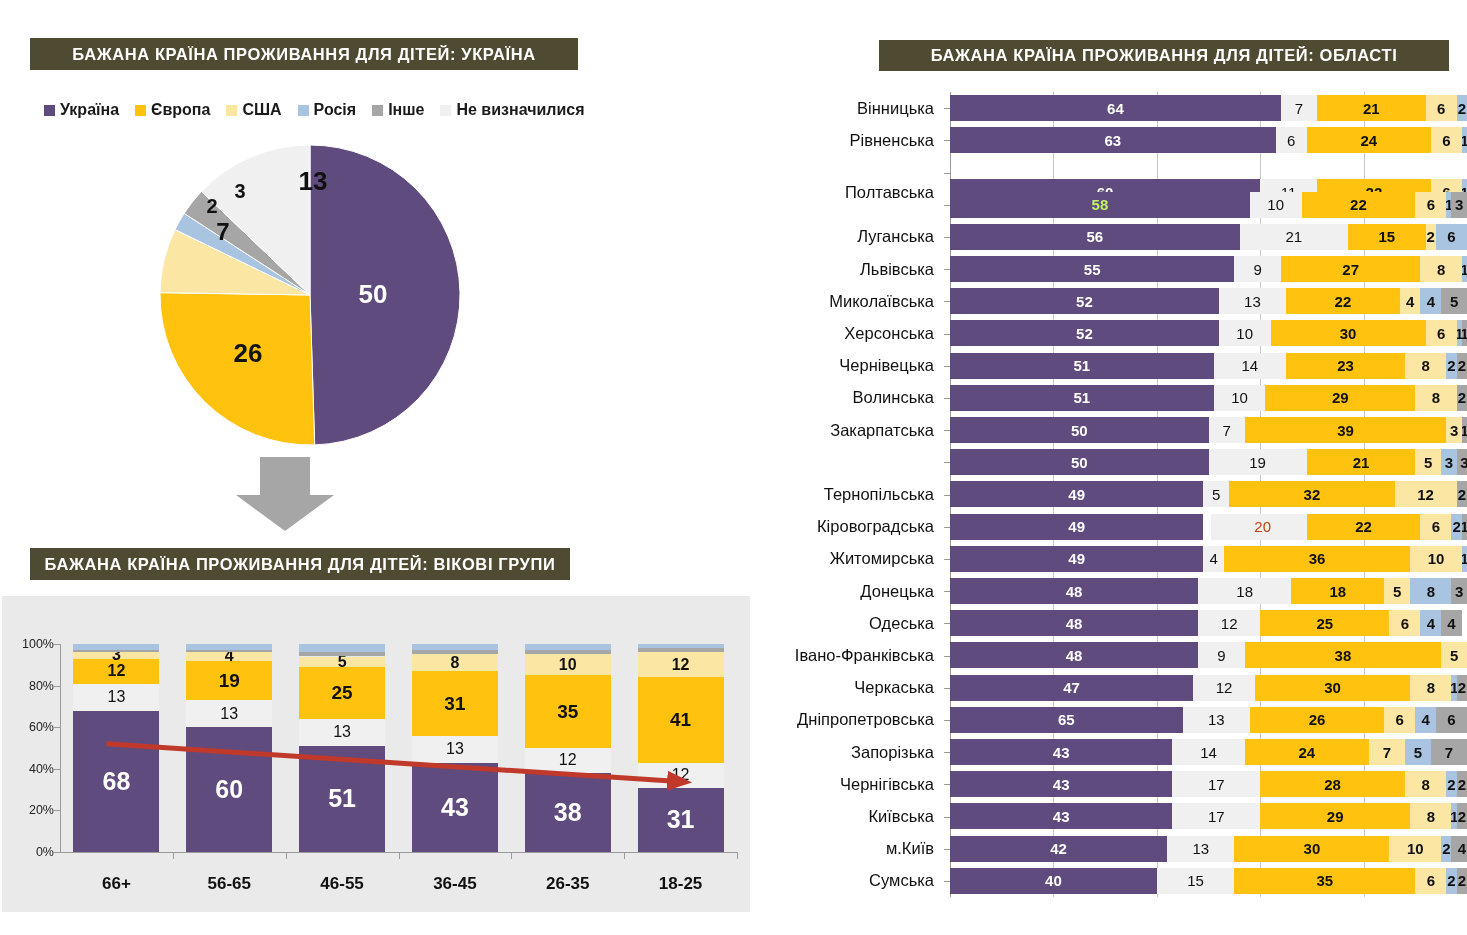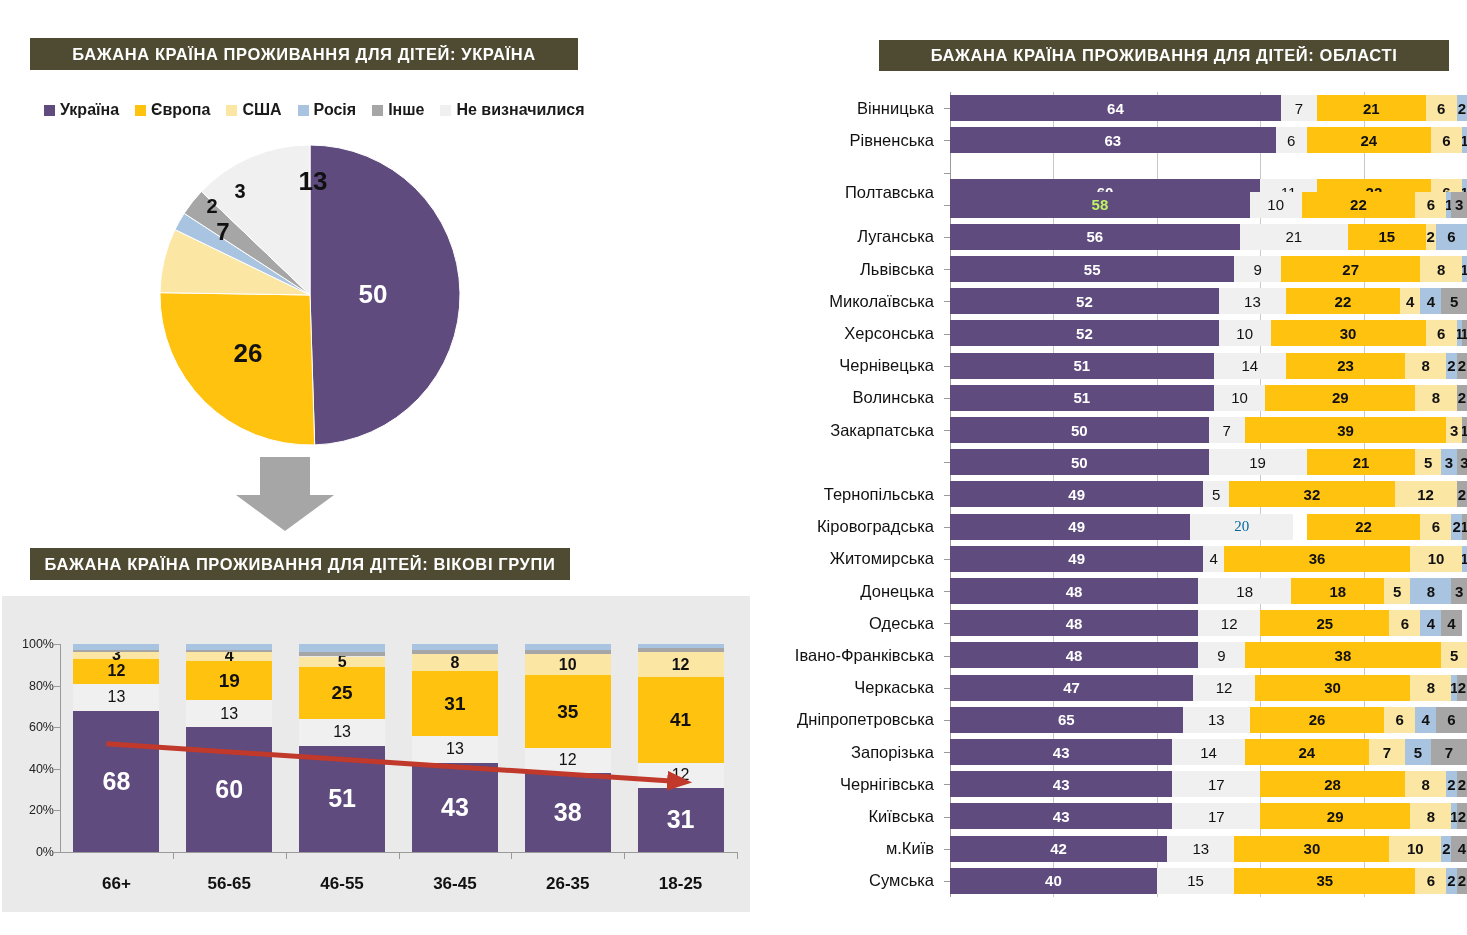--- a/index.html
+++ b/index.html
@@ -434,21 +434,21 @@
           <div class="obl-seg" style="left: 279.18px; width: 165.44px; background: rgb(255, 194, 14); color: rgb(17, 17, 17);">32</div>
           <div class="obl-seg" style="left: 444.62px; width: 62.04px; background: rgb(252, 230, 164); color: rgb(17, 17, 17);">12</div>
           <div class="obl-seg" style="left: 506.66px; width: 10.34px; background: rgb(166, 166, 166); color: rgb(17, 17, 17);">2</div>
         </div>
       </div>
       <div class="row-tick" style="top: 434.7px;"></div>
       <div class="obl-row" style="top: 418.6px;">
         <div class="obl-name">Кіровоградська</div>
         <div class="obl-track">
           <div class="obl-seg" style="left: 0px; width: 253.33px; background: rgb(95, 75, 126); color: rgb(255, 255, 255);">49</div>
-          <div class="obl-seg" style="left: 240px; width: 103.4px; background: rgb(240, 240, 240); color: #0369a1; font-weight: normal; font-family: Liberation Serif, serif;">20</div>
+          <div class="obl-seg" style="left: 261px; width: 103.4px; background: rgb(240, 240, 240); color: #c2410c; font-weight: normal;">20</div>
           <div class="obl-seg" style="left: 356.73px; width: 113.74px; background: rgb(255, 194, 14); color: rgb(17, 17, 17);">22</div>
           <div class="obl-seg" style="left: 470.47px; width: 31.02px; background: rgb(252, 230, 164); color: rgb(17, 17, 17);">6</div>
           <div class="obl-seg" style="left: 501.49px; width: 10.34px; background: rgb(169, 196, 224); color: rgb(17, 17, 17);">2</div>
           <div class="obl-seg" style="left: 511.83px; width: 5.17px; background: rgb(166, 166, 166); color: rgb(17, 17, 17);">1</div>
         </div>
       </div>
       <div class="row-tick" style="top: 466.9px;"></div>
       <div class="obl-row" style="top: 450.8px;">
         <div class="obl-name">Житомирська</div>
         <div class="obl-track">

